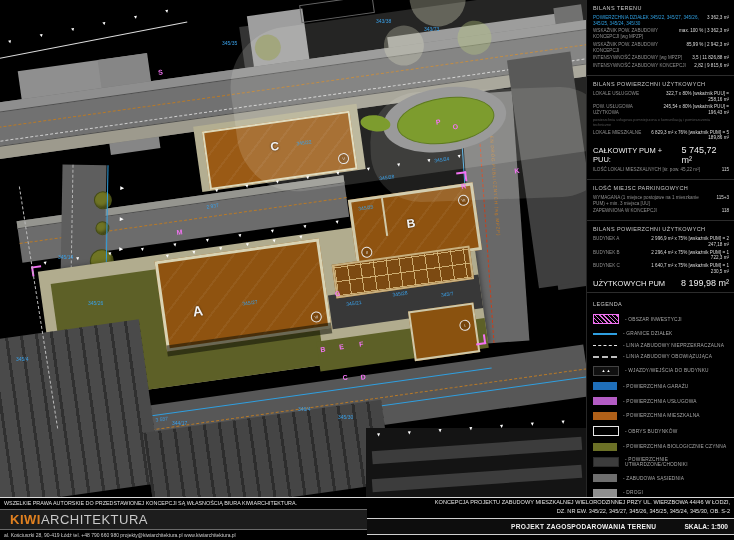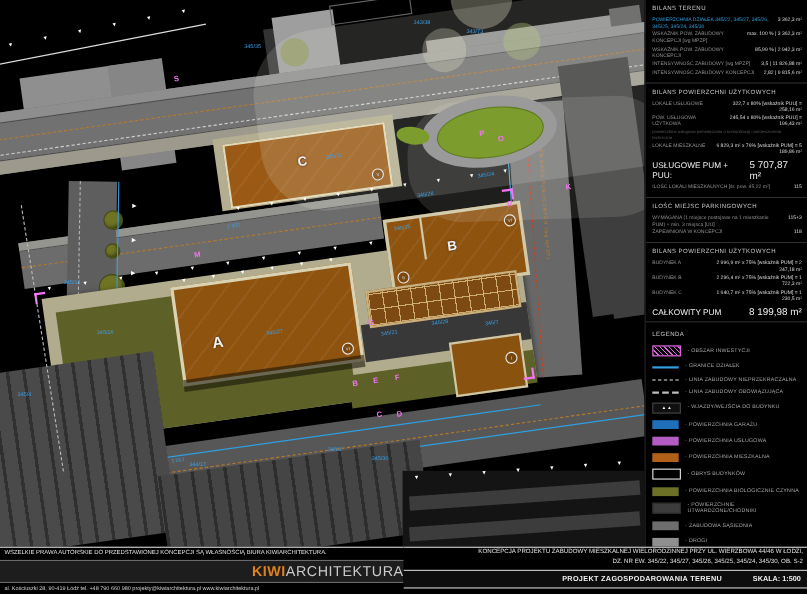--- a/index.html
+++ b/index.html
@@ -52,21 +52,21 @@
   .sw-bio{background:#6b7026;}
   .sw-utw{background:#3c3c3c;border:1px solid #2a2a2a;}
   .sw-zab{background:#6e6e6e;}
   .sw-drogi{background:#8f8f8f;}
   .sw-rampa{background:repeating-linear-gradient(0deg,#0c0c0c 0 2px,#9a9a9a 2px 3px);border:1px solid #8a8a8a;}
   .sw-drzewa{width:10px;height:10px;border-radius:50%;background:#6f7424;border:1px solid #9aa24a;margin:0 7px;}
   
   #footer-left{position:absolute;left:0;top:497px;width:367px;height:43px;background:#000;border-top:1px solid #d9d9d9;}
   #footer-right{position:absolute;left:367px;top:497px;width:367px;height:43px;background:#000;border-top:1px solid #d9d9d9;}
   .f-copy{height:11px;line-height:11px;font-size:5.4px;color:#e2e2e2;padding-left:4px;border-bottom:1px solid #6a6a6a;white-space:nowrap;}
-  .f-logo{height:19px;line-height:19px;background:#1d1d1d;padding-left:10px;font-size:13px;letter-spacing:.5px;border-bottom:1px solid #6a6a6a;text-align:right;}
+  .f-logo{height:19px;line-height:19px;background:#1d1d1d;padding-left:10px;font-size:13px;letter-spacing:.5px;border-bottom:1px solid #6a6a6a;}
   .f-logo .k1{color:#e08020;font-weight:bold;}
   .f-logo .k2{color:#c9c9c9;}
   .f-addr{height:11px;line-height:11px;font-size:5px;color:#cfcfcf;padding-left:4px;white-space:nowrap;}
   .f-t1,.f-t2{font-size:5.6px;color:#e2e2e2;text-align:right;padding-right:4px;line-height:9px;white-space:nowrap;}
   .f-bar{position:absolute;left:0;right:0;top:20px;height:15px;background:#0d0d0d;border-top:1px solid #cfcfcf;border-bottom:1px solid #cfcfcf;display:flex;align-items:center;justify-content:flex-end;gap:28px;padding-right:6px;}
   .f-bar .dn{font-size:6.6px;font-weight:bold;color:#f0f0f0;letter-spacing:.3px;}
   .f-bar .sc{font-size:6.6px;font-weight:bold;color:#f0f0f0;}
 </style>
 </head>
 <body>
@@ -315,22 +315,22 @@
       <div class="prow">
           <span class="l">POW. USŁUGOWA UŻYTKOWA</span>
           <span class="v">245,54 x 80% [wskaźnik PUU] = 196,43 m²</span>
         </div>
       <div class="note">powierzchnia usługowa pomniejszona o komunikację i pomieszczenia techniczne</div>
       <div class="prow">
           <span class="l">LOKALE MIESZKALNE</span>
           <span class="v">6 829,3 m² x 76% [wskaźnik PUM] = 5 189,86 m²</span>
         </div>
       <div class="total">
-        <span class="tl">USŁUGOWE PUM + PUU:</span>
-        <span class="tv">5 707,87 m²</span>
+        <span class="tl">CAŁKOWITY PUM + PUU:</span>
+        <span class="tv">5 745,72 m²</span>
       </div>
       <div class="prow">
           <span class="l">ILOŚĆ LOKALI MIESZKALNYCH [śr. pow. 45,22 m²]</span>
           <span class="v">115</span>
         </div>
     </div>
 
     <div class="sec">
       <div class="sec-title">ILOŚĆ MIEJSC PARKINGOWYCH</div>
       <div class="prow">
@@ -351,21 +351,21 @@
         </div>
       <div class="prow">
           <span class="l">BUDYNEK B</span>
           <span class="v">2 296,4 m² x 75% [wskaźnik PUM] = 1 722,3 m²</span>
         </div>
       <div class="prow">
           <span class="l">BUDYNEK C</span>
           <span class="v">1 640,7 m² x 75% [wskaźnik PUM] = 1 230,5 m²</span>
         </div>
       <div class="total">
-        <span class="tl">CAŁKOWITY PUM</span>
+        <span class="tl">UŻYTKOWYCH PUM</span>
         <span class="tv">8 199,98 m²</span>
       </div>
     </div>
 
     <div id="legend">
       <div class="sec-title" style="margin-bottom:7px;">LEGENDA</div>
       <div class="lg">
           <span class="sw sw-area"></span>
           <span class="lab">- OBSZAR INWESTYCJI</span>
         </div>

